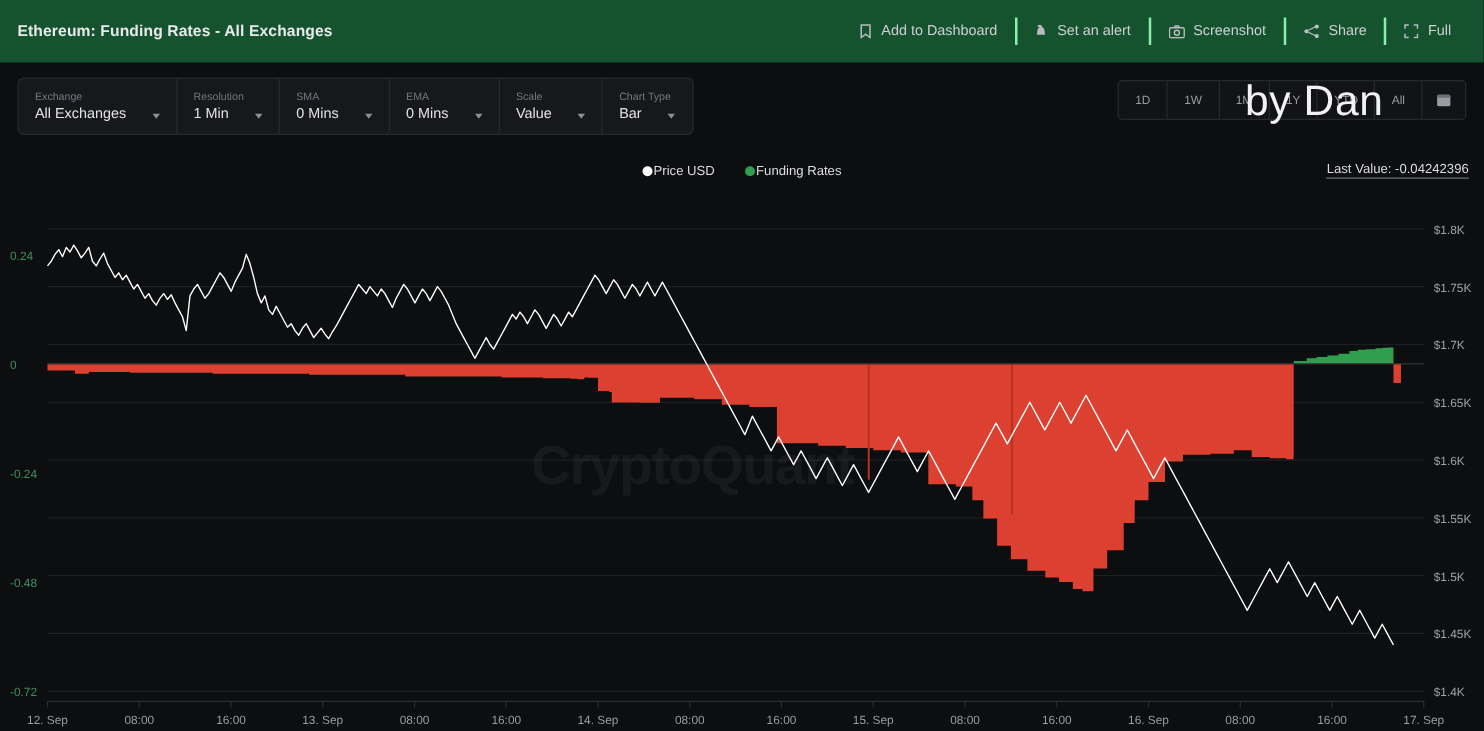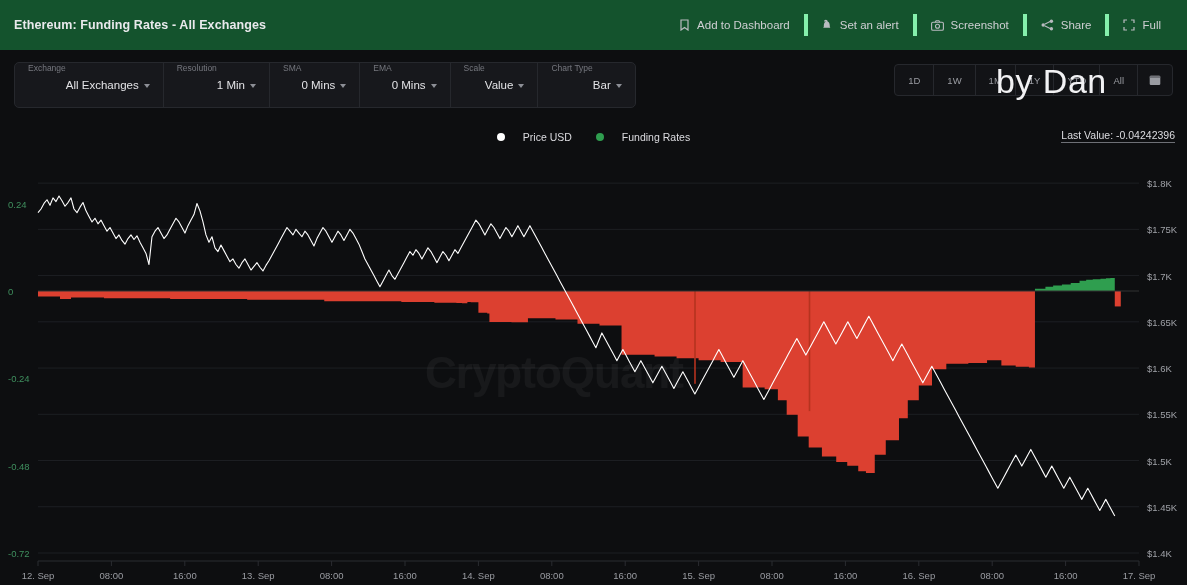--- a/index.html
+++ b/index.html
@@ -24,38 +24,38 @@
   }
   .hdr-actions{
     margin-left:auto;display:flex;align-items:center;height:22px;
     margin-right:12px;
   }
   .hdr-btn{
     display:flex;align-items:center;gap:7px;
     padding:0 14px;height:22px;cursor:pointer;
     font-size:11.5px;color:#cfcfd3;white-space:nowrap;
   }
-  .hdr-btn + .hdr-btn{border-left:4px solid #86efac;}
+  .hdr-btn + .hdr-btn{border-left:2px solid #86efac;}
   .hdr-btn svg{display:block;}
 
   
   .toolbar{
     position:absolute;left:14px;top:62px;height:44px;
     background:#17181c;border:1px solid #26282d;border-radius:5px;
     display:flex;align-items:stretch;
   }
   .tb-field{
-    display:flex;flex-direction:row;justify-content:center;
+    display:flex;flex-direction:column;justify-content:center;
     padding:0 13px;min-width:46px;
   }
   .tb-field + .tb-field{border-left:1px solid #26282d;}
   .tb-label{font-size:8.5px;color:#75777e;line-height:11px;margin-bottom:2px;}
   .tb-value{
     font-size:11.5px;color:#e3e3e6;line-height:13px;
-    display:flex;align-items:center;gap:5px;white-space:nowrap;
+    display:flex;align-items:center;gap:21px;white-space:nowrap;
   }
   .caret{
     width:0;height:0;border-left:3.5px solid transparent;
     border-right:3.5px solid transparent;border-top:4px solid #8d8f96;
     display:inline-block;margin-top:2px;
   }
 
   
   .range{
     position:absolute;right:14px;top:64px;height:30px;
@@ -71,21 +71,21 @@
     padding:0 11px;height:30px;display:flex;align-items:center;
     border-left:1px solid #26282d;cursor:pointer;
   }
 
   
   .legend{
     position:absolute;left:0;top:128px;width:1187px;height:18px;
     display:flex;justify-content:center;align-items:center;gap:24px;
     pointer-events:none;
   }
-  .leg-item{display:flex;align-items:center;gap:18px;font-size:10.5px;color:#dcdce0;pointer-events:auto;cursor:pointer;}
+  .leg-item{display:flex;align-items:center;gap:1px;font-size:10.5px;color:#dcdce0;pointer-events:auto;cursor:pointer;}
   .dot{width:8px;height:8px;border-radius:50%;display:inline-block;}
 
   .lastval{
     position:absolute;right:12px;top:129px;
     font-size:10.5px;color:#dcdce0;
     border-bottom:1px solid #6e7076;padding-bottom:1px;
     cursor:pointer;white-space:nowrap;
   }
 
   

